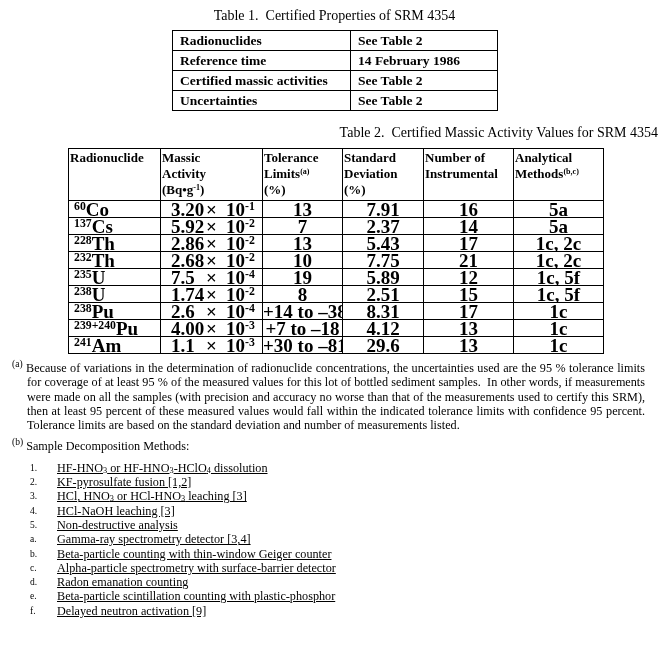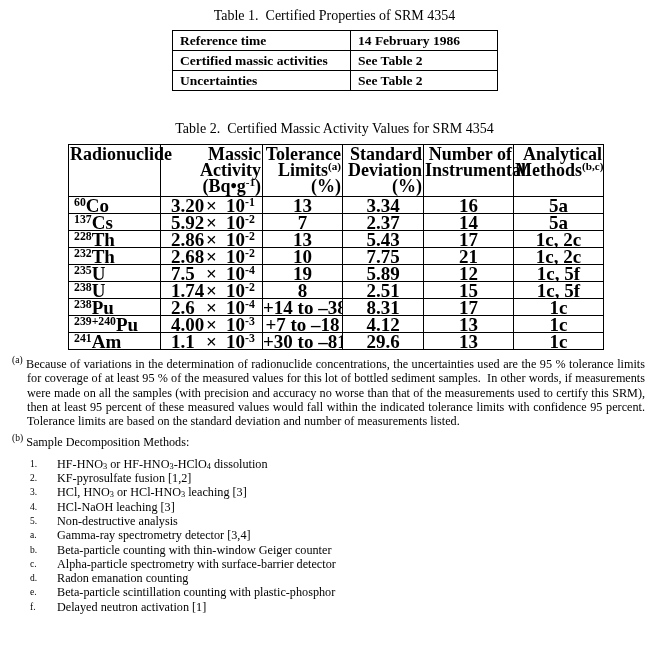--- a/index.html
+++ b/index.html
@@ -9,39 +9,39 @@
     font-family: "Liberation Serif", "DejaVu Serif", serif;
   }
   sup { font-size: 0.62em; line-height: 0; vertical-align: 0.55em; }
   sub { font-size: 0.68em; line-height: 0; vertical-align: -0.18em; }
 
   .caption {
     font-size: 14px; text-align: center; padding-left: 11px;
     white-space: nowrap;
   }
   #title1 { padding-top: 8px; }
-  #title2 { margin-top: 30px; }
+  #title2 { margin-top: 14px; text-align: right; }
 
   table { border-collapse: collapse; table-layout: fixed; }
   td, th { border: 1.5px solid #000; }
 
   
   #table1 { margin: 6px 0 0 172px; width: 325px; }
   #table1 td {
     height: 19px; font-weight: bold; font-size: 13.5px;
     padding: 0 0 0 7px; vertical-align: middle; text-align: left;
     white-space: nowrap; overflow: hidden;
   }
 
   
   #table2 { margin: 7px 0 0 68px; width: 535px; }
   #table2 th {
-    font-size: 18px; font-weight: bold; vertical-align: top;
+    font-size: 13px; font-weight: bold; vertical-align: top;
     padding: 1px 1px 2px; line-height: 16px; height: 48px;
-    white-space: pre-line; text-align: right; font-family: Liberation Serif, serif;
+    white-space: pre-line; text-align: left; font-family: Liberation Serif, serif;
   }
   #table2 td {
     font-size: 19px; font-weight: bold; text-align: center;
     height: 16px; line-height: 15px; padding: 0;
     white-space: nowrap; overflow: hidden;
   }
   #table2 td.nuc { text-align: left; padding-left: 5px; }
   .act { display: flex; padding-left: 10px; align-items: flex-start; }
   .act .m { width: 33px; text-align: left; flex: none; }
   .act .xx { width: 15px; text-align: center; flex: none; }
@@ -53,35 +53,39 @@
   }
   .fn {
     text-align: justify; padding-left: 15px; text-indent: -15px; margin: 7px;
   }
   .fn .mk { font-size: 9.5px; vertical-align: 0.5em; line-height: 0; }
   .fn-item { display: flex; }
   .fn-item .imk {
     margin-left: 25px; width: 27px; flex: none;
     font-size: 9.5px; line-height: 13px; padding-top: 1px;
   }
-  .fn-item .itx { flex: 1; }
+  .fn-item .itx { flex: 1; text-decoration: underline; }
 </style>
 </head>
 <body>
 
 <div>
 
   <div class="caption" id="title1">Table 1.&nbsp; Certified Properties of SRM 4354</div>
 
   <table id="table1">
     <colgroup>
         <col style="width:178px">
         <col style="width:147px">
       </colgroup>
     <tbody id="t1body">
+        <tr>
+          <td>Radionuclides</td>
+          <td>See Table 2</td>
+        </tr>
         <tr>
           <td>Reference time</td>
           <td>14 February 1986</td>
         </tr>
         <tr>
           <td>Certified massic activities</td>
           <td>See Table 2</td>
         </tr>
         <tr>
           <td>Uncertainties</td>
@@ -123,21 +127,21 @@
         <tr>
           <td class="nuc"><sup>60</sup>Co</td>
           <td>
             <span class="act">
               <span class="m">3.20</span>
               <span class="xx">×</span>
               <span class="e">10<sup>-1</sup></span>
             </span>
           </td>
           <td>13</td>
-          <td>3.34</td>
+          <td>7.91</td>
           <td>16</td>
           <td>5a</td>
         </tr>
         <tr>
           <td class="nuc"><sup>137</sup>Cs</td>
           <td>
             <span class="act">
               <span class="m">5.92</span>
               <span class="xx">×</span>
               <span class="e">10<sup>-2</sup></span>
@@ -287,17 +291,17 @@
       <div class="fn-item">
         <span class="imk">d.</span>
         <span class="itx">Radon emanation counting</span>
       </div>
       <div class="fn-item">
         <span class="imk">e.</span>
         <span class="itx">Beta-particle scintillation counting with plastic-phosphor</span>
       </div>
       <div class="fn-item">
         <span class="imk">f.</span>
-        <span class="itx">Delayed neutron activation [1]</span>
+        <span class="itx">Delayed neutron activation [9]</span>
       </div>
     </div>
 
 </div>
 
 </body></html>

